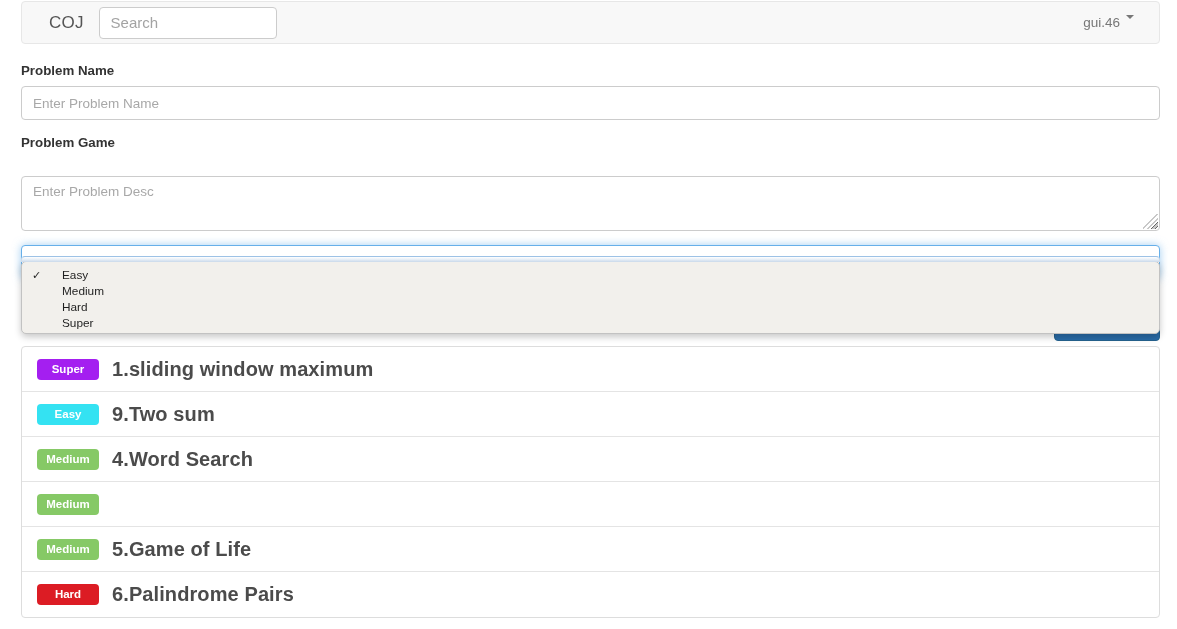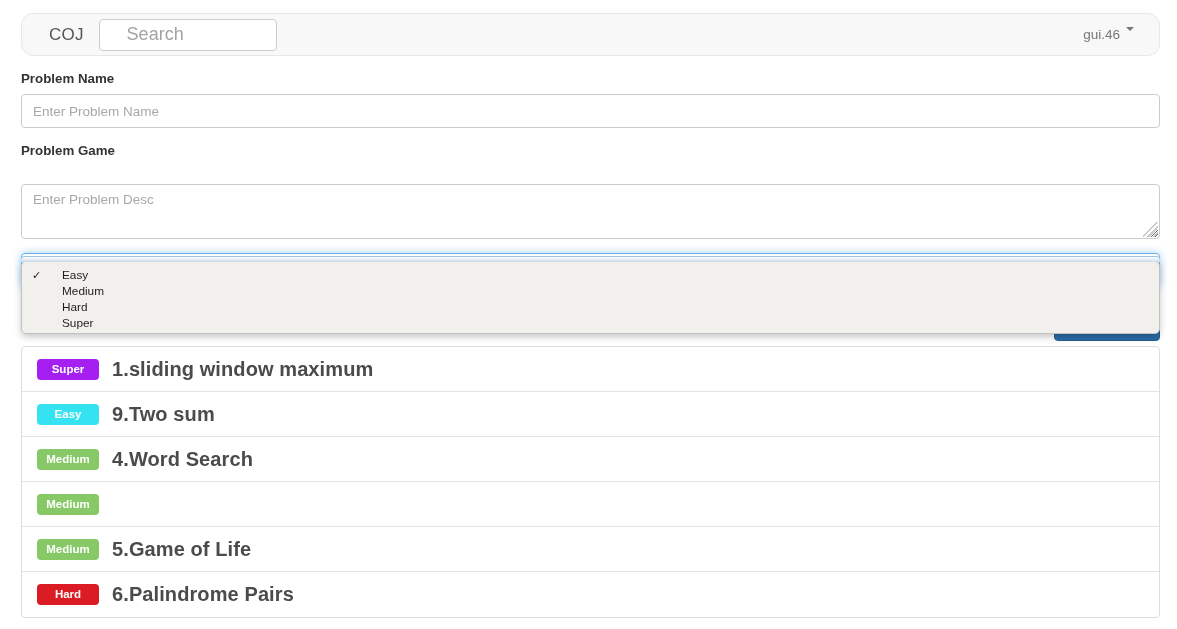--- a/index.html
+++ b/index.html
@@ -9,45 +9,45 @@
     background: #ffffff;
     font-family: "Liberation Sans", sans-serif;
     overflow: hidden;
   }
 
   .page { position: relative; width: 1177px; height: 629px; }
 
   
   .navbar {
     position: absolute;
-    left: 21px; top: 13px;
+    left: 21px; top: 1px;
     width: 1139px; height: 43px;
     background: #f8f8f8;
     border: 1px solid #e7e7e7;
-    border-radius: 12px;
+    border-radius: 4px;
     display: flex;
     align-items: center;
     padding: 0 15px;
   }
   .brand {
     font-size: 17px;
     color: #555555;
     letter-spacing: .2px;
     padding: 0 15px 0 12px;
     line-height: 1;
   }
   .search-input {
     width: 178px; height: 32px;
     border: 1px solid #cccccc;
     border-radius: 4px;
     background: #ffffff;
-    font-size: 18px;
+    font-size: 15px;
     font-family: "Liberation Sans", sans-serif;
     color: #555555;
-    padding: 0 27px;
+    padding: 0 11px;
     outline: none;
   }
   .search-input::placeholder { color: #a3a3a3; }
   .nav-right {
     margin-left: auto;
     display: flex;
     align-items: center;
     padding-right: 10px;
   }
   .user-menu {
@@ -65,21 +65,21 @@
     border-right: 4px solid transparent;
     border-top: 4px solid #777777;
   }
 
   
   .form-area { position: absolute; left: 21px; top: 62px; width: 1139px; }
   .form-label {
     font-size: 13.3px;
     font-weight: bold;
     color: #333333;
-    margin: 8px 0 6px 0;
+    margin: 0 0 6px 0;
     line-height: 18px;
   }
   .form-group { margin-bottom: 14px; }
   .text-input {
     display: block;
     width: 1139px; height: 34px;
     border: 1px solid #cccccc;
     border-radius: 4px;
     background: #ffffff;
     font-size: 13.5px;

